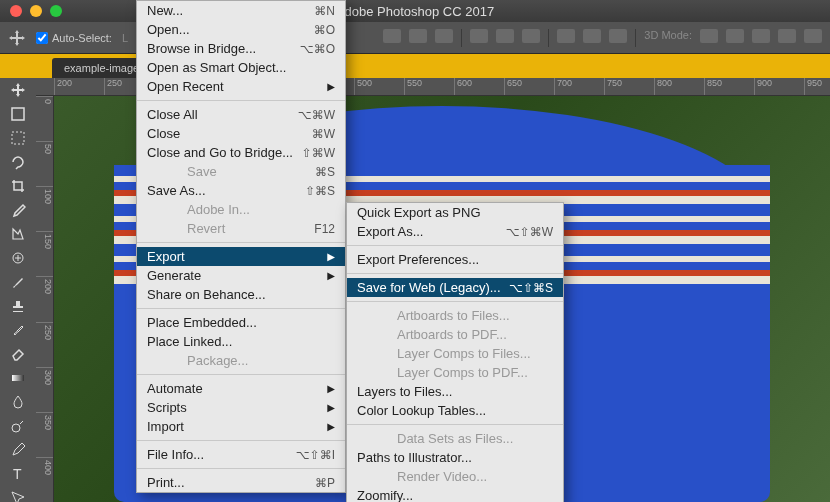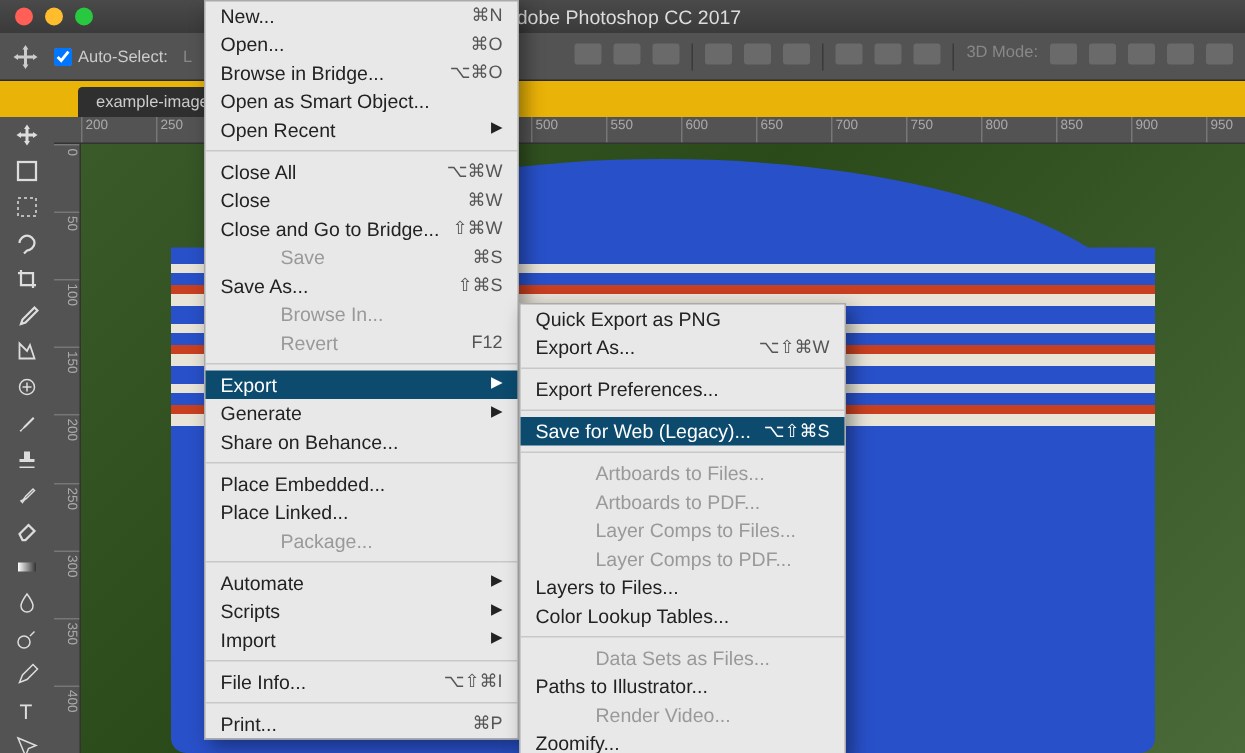--- a/index.html
+++ b/index.html
@@ -44,21 +44,21 @@
 .canvas { position: absolute; left: 18px; top: 18px; right: 0; bottom: 0; overflow: hidden; }
 .photo { width: 100%; height: 100%; background: linear-gradient(135deg, #3a5a2a 0%, #2a4a1a 40%, #4a6a3a 100%); position: relative; }
 .sweater { position: absolute; top: 10px; left: 60px; right: 60px; bottom: 0; background: #2850c8; border-radius: 50% 50% 10px 10px / 30% 30% 10px 10px; }
 .pattern { position: absolute; top: 15%; left: 0; right: 0; height: 30%; background: repeating-linear-gradient(0deg, #e8e4d8 0 8px, #c84020 8px 14px, #2850c8 14px 22px, #e8e4d8 22px 28px, #2850c8 28px 40px); }
 .mug { position: absolute; bottom: 20%; left: 45%; width: 80px; height: 90px; background: #d83020; border-radius: 8px; }
 
 
 .menu { position: absolute; background: #e8e8e8; border: 1px solid #aaa; box-shadow: 4px 4px 12px rgba(0,0,0,0.4); font-size: 13px; color: #222; z-index: 100; }
 .menu1 { left: 136px; top: 0; width: 210px; }
 .menu2 { left: 346px; top: 202px; width: 218px; }
-.mi { display: flex; padding: 2px 10px; height: 19px; cursor: default; position: relative; }
+.mi { display: flex; align-items: center; padding: 2px 10px; height: 19px; cursor: default; position: relative; }
 .mi.disabled { color: #999; margin-left: 40px; }
 .mi.sel { background: #0c4a6e; color: #fff; }
 .mi .lbl { flex: 1; white-space: nowrap; }
 .mi .sc { font-size: 12px; color: #555; }
 .mi.sel .sc { color: #fff; }
 .mi .arw { font-size: 10px; margin-left: 6px; }
 .msep { height: 1px; background: #c8c8c8; margin: 4px 0; }
 
 </style>
 </head>
@@ -287,21 +287,21 @@
     </div>
     <div class="mi disabled">
       <span class="lbl">Save</span>
       <span class="sc">⌘S</span>
     </div>
     <div class="mi">
       <span class="lbl">Save As...</span>
       <span class="sc">⇧⌘S</span>
     </div>
     <div class="mi disabled">
-      <span class="lbl">Browse In...</span>
+      <span class="lbl">Adobe In...</span>
     </div>
     <div class="mi disabled">
       <span class="lbl">Revert</span>
       <span class="sc">F12</span>
     </div>
     <div class="msep"></div>
     <div class="mi sel">
       <span class="lbl">Export</span>
       <span class="arw">▶</span>
     </div>

